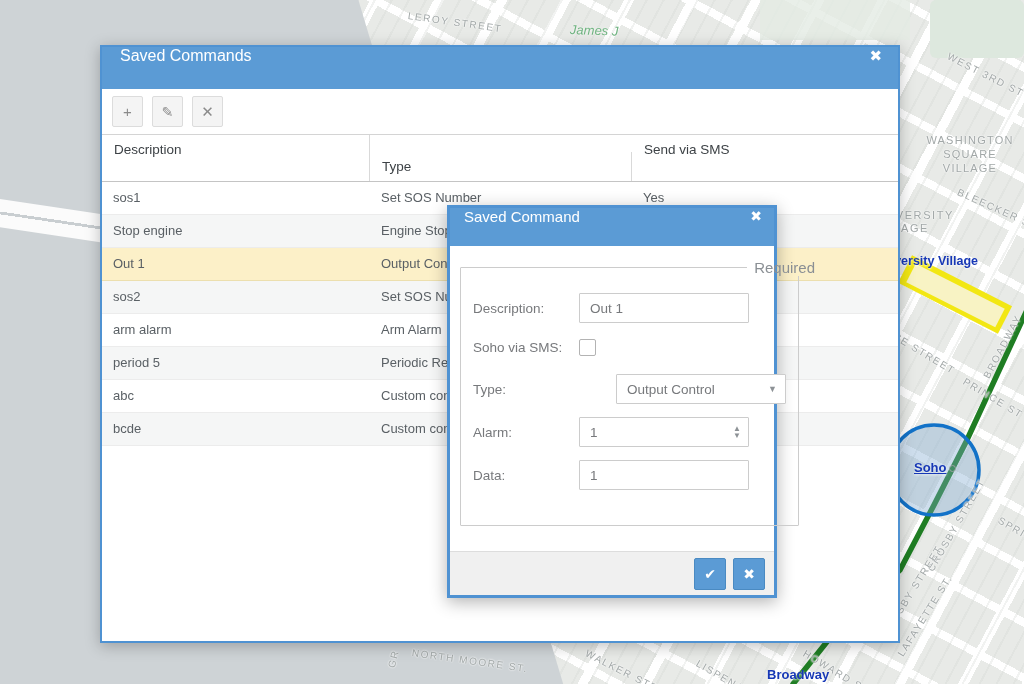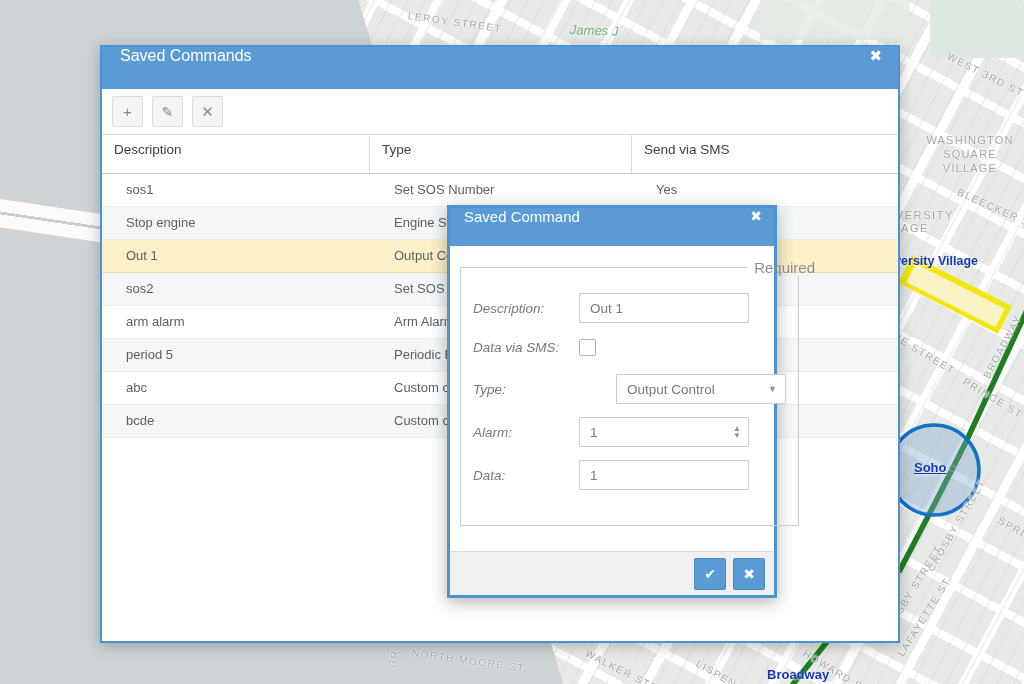--- a/index.html
+++ b/index.html
@@ -43,43 +43,43 @@
   .dlg-main { position:absolute; left:100px; top:45px; width:800px; height:598px; z-index:10;
     background:#fff; border:2px solid #4f92d2; box-shadow:0 3px 14px rgba(0,0,0,.25); }
   .dlg-main .titlebar { height:42px; padding:0 16px 0 18px; font-size:16px; }
   .dlg-main .close-x { font-size:15px; }
   .toolbar { height:45px; display:flex; align-items:center; padding-left:10px; gap:9px;
     background:#fff; }
   .tool-btn { width:31px; height:31px; background:#f4f4f4; border:1px solid #dcdcdc;
     border-radius:2px; color:#8a8a8a; font-size:15px; display:flex; align-items:center;
     justify-content:center; cursor:pointer; }
   .tool-btn .pencil { font-size:14px; }
-  .thead { display:flex; height:40px; border-top:1px solid #d4d4d4; border-bottom:1px solid #c4c4c4;
+  .thead { display:flex; height:48px; border-top:1px solid #d4d4d4; border-bottom:1px solid #c4c4c4;
     font-size:13.5px; color:#3d4246; }
   .th { line-height:30px; padding-left:12px; }
   .th1 { width:268px; border-right:1px solid #d9d9d9; }
-  .th2 { width:262px; border-right:1px solid #d9d9d9; }
+  .th2 { width:262px; border-right:1px solid #d9d9d9;margin-top:17px; }
   .th3 { flex:1; }
   .trow { display:flex; height:33px; font-size:13px; color:#5a6065; border-bottom:1px solid #ececec; }
   .trow.alt { background:#f5f6f6; }
   .trow.selected { background:#fcf0c8; border-bottom:1px solid #ecdfae; }
-  .td { line-height:32px; padding-left:24px; overflow:hidden; white-space:nowrap; }
+  .td { line-height:32px; padding-left:11px; overflow:hidden; white-space:nowrap; }
   .td1 { width:268px; } .td2 { width:262px; } .td3 { flex:1; }
 
   
   .dlg-edit { position:absolute; left:447px; top:205px; width:330px; height:393px; z-index:20;
     background:#84cc16; border:3px solid #4f92d2; box-shadow:0 4px 16px rgba(0,0,0,.3);
     display:flex; flex-direction:column; }
   .dlg-edit .titlebar { height:38px; padding:0 12px 0 14px; font-size:15px; flex:0 0 auto; }
   .dlg-edit .close-x { font-size:14px; }
   .dlg-body { flex:1 1 auto; background:#fff; padding:13px 10px 0 10px; }
   fieldset.req { border:1px solid #ccc; border-radius:1px; padding:4px 0 14px 0; height:267px; }
   fieldset.req legend { margin-left:24px; padding:0 7px; font-size:15px; color:#8a8f94;text-align:right; }
   .frow { display:flex; align-items:center; padding:0 12px; margin-top:13px; }
-  .frow label { flex:0 0 106px; font-size:13.5px; color:#77797c;font-style:italic; }
+  .frow label { flex:0 0 106px; font-size:13.5px; color:#77797c; }
   .ctrl { flex:0 0 170px; }
   .txt-input { width:170px; height:30px; border:1px solid #ccc; border-radius:1px;
     padding:0 10px; font-size:13.5px; color:#77797c; font-family:inherit; background:#fff; }
   .checkbox { width:17px; height:17px; border:1px solid #b3b3b3; border-radius:2px; background:#fff;
     cursor:pointer; }
   .select-box { width:170px; height:30px; border:1px solid #ccc; border-radius:1px; display:flex;
     align-items:center; padding:0 8px 0 10px; font-size:13.5px; color:#77797c; cursor:pointer;
     background:#fff; }
   .select-box .caret { margin-left:auto; color:#8d9296; font-size:9px; }
   .spinner { width:170px; height:30px; border:1px solid #ccc; border-radius:1px; display:flex;
@@ -213,21 +213,21 @@
     <div class="dlg-body">
       <fieldset class="req">
         <legend>Required</legend>
 
         <div class="frow">
           <label>Description:</label>
           <div class="ctrl"><input class="txt-input" type="text" value="Out 1" style=""></div>
         </div>
 
         <div class="frow" style="margin-top:16px;">
-          <label>Data via SMS:</label>
+          <label>Soho via SMS:</label>
           <div class="ctrl">
               <div class="checkbox"></div>
             </div>
         </div>
 
         <div class="frow" style="margin-top:18px;gap:37px;">
           <label>Type:</label>
           <div class="ctrl">
             <div class="select-box">
               <span>Output Control</span>

